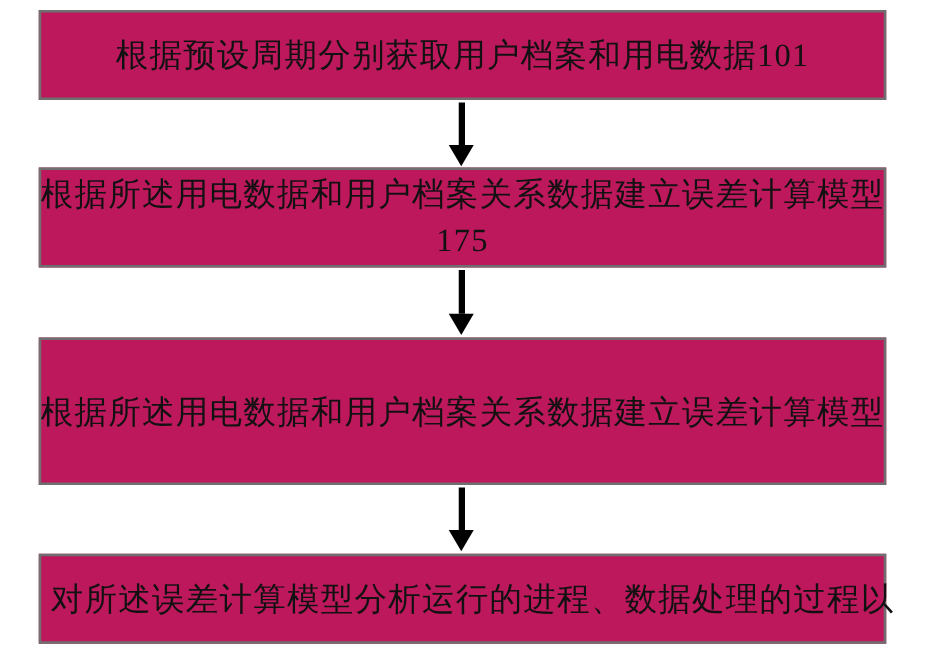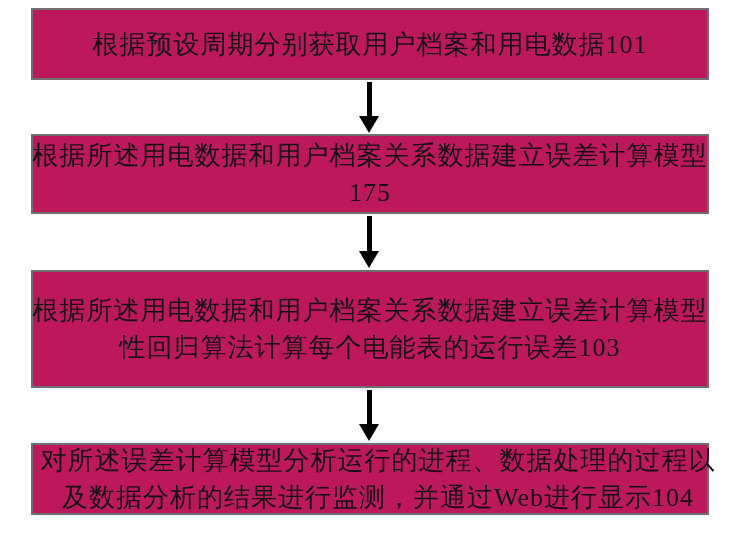--- a/index.html
+++ b/index.html
@@ -83,26 +83,24 @@
     <div class="line">175</div>
   </div>
 
   <div class="arrow" id="arrow-2">
     <div class="shaft"></div>
     <div class="head"></div>
   </div>
 
   <div class="flow-box" id="box-103">
     <div class="line">根据所述用电数据和用户档案关系数据建立误差计算模型</div>
-    <div class="line">性回归算法计算每个电能表的运行误差103</div>
   </div>
 
   <div class="arrow" id="arrow-3">
     <div class="shaft"></div>
     <div class="head"></div>
   </div>
 
   <div class="flow-box" id="box-104">
     <div class="line">对所述误差计算模型分析运行的进程、数据处理的过程以</div>
-    <div class="line">及数据分析的结果进行监测，并通过Web进行显示104</div>
   </div>
 
 </div>
 
 </body></html>

